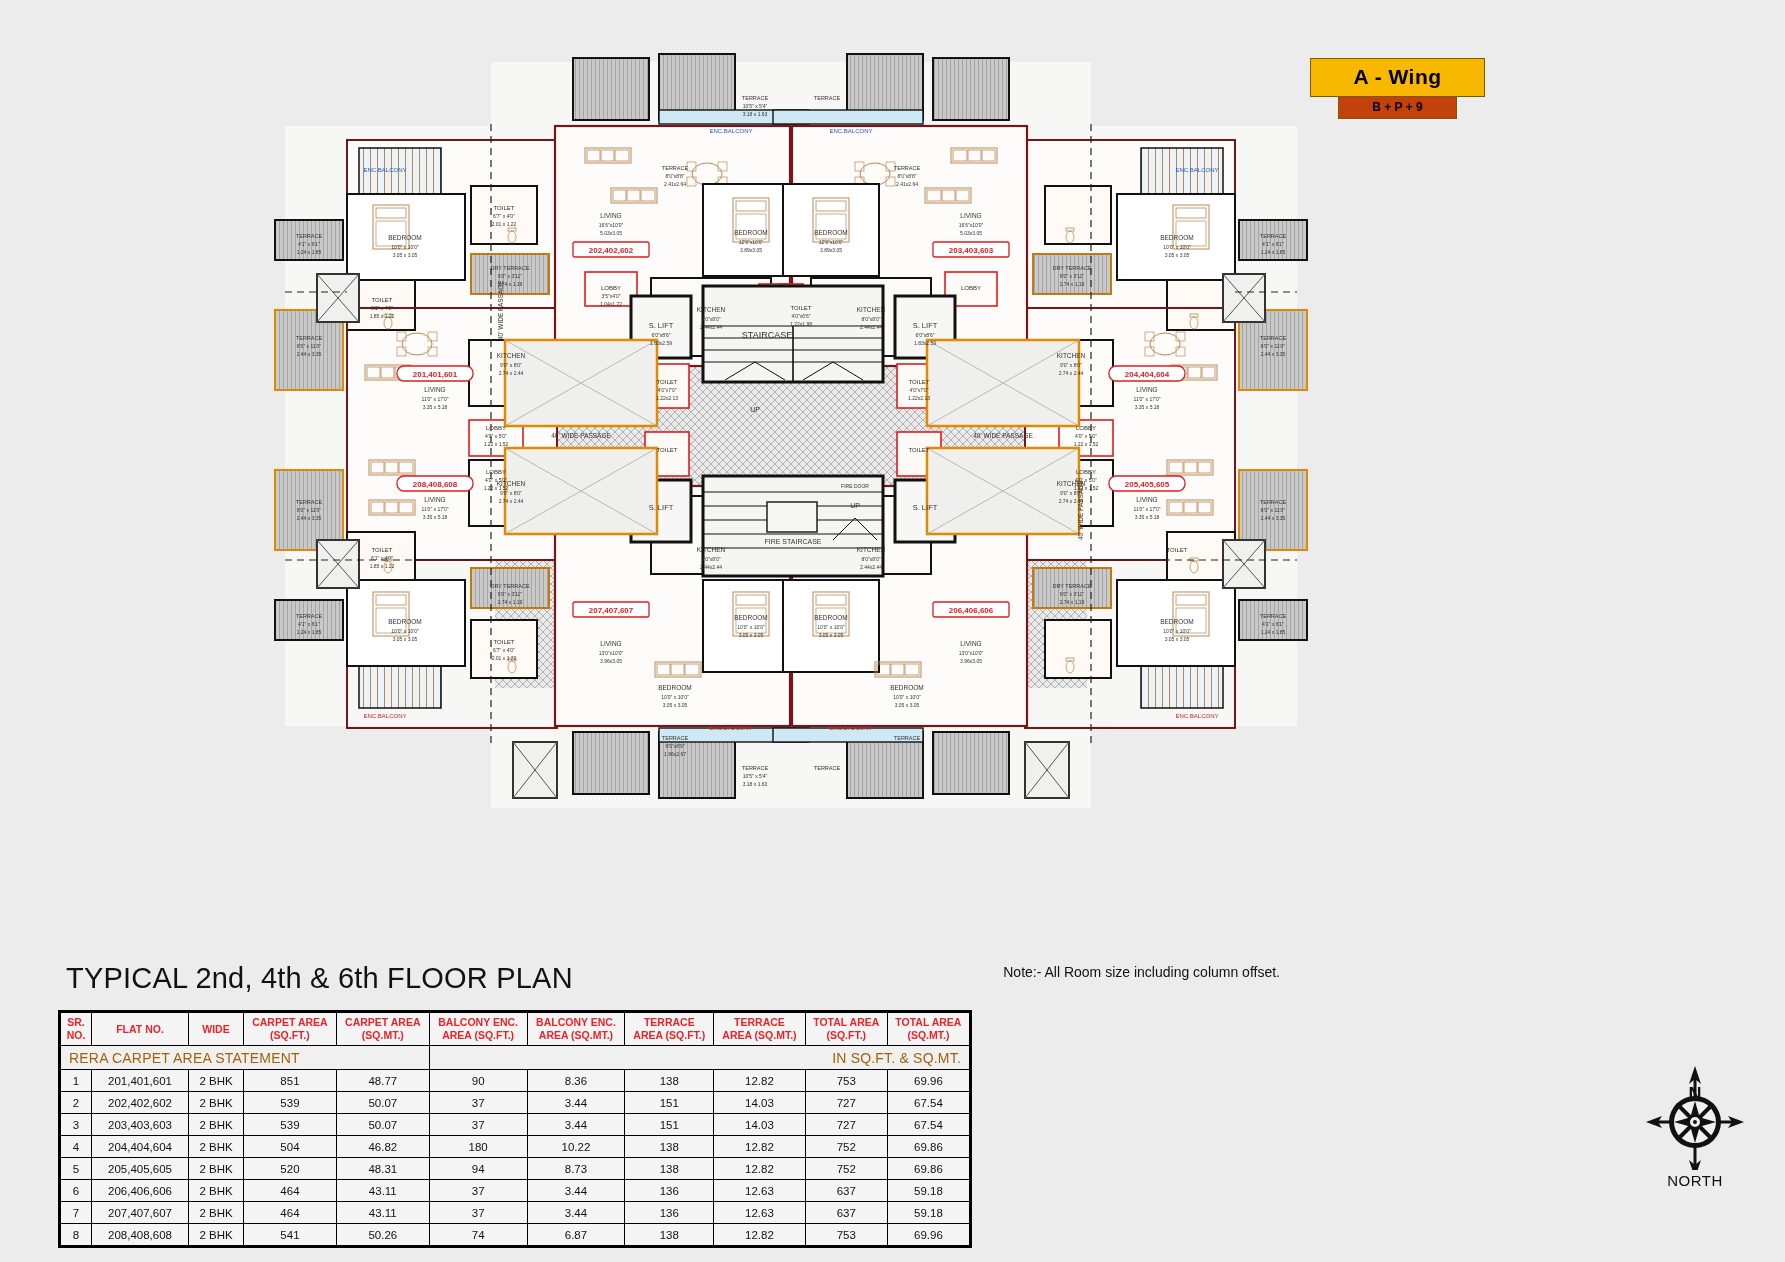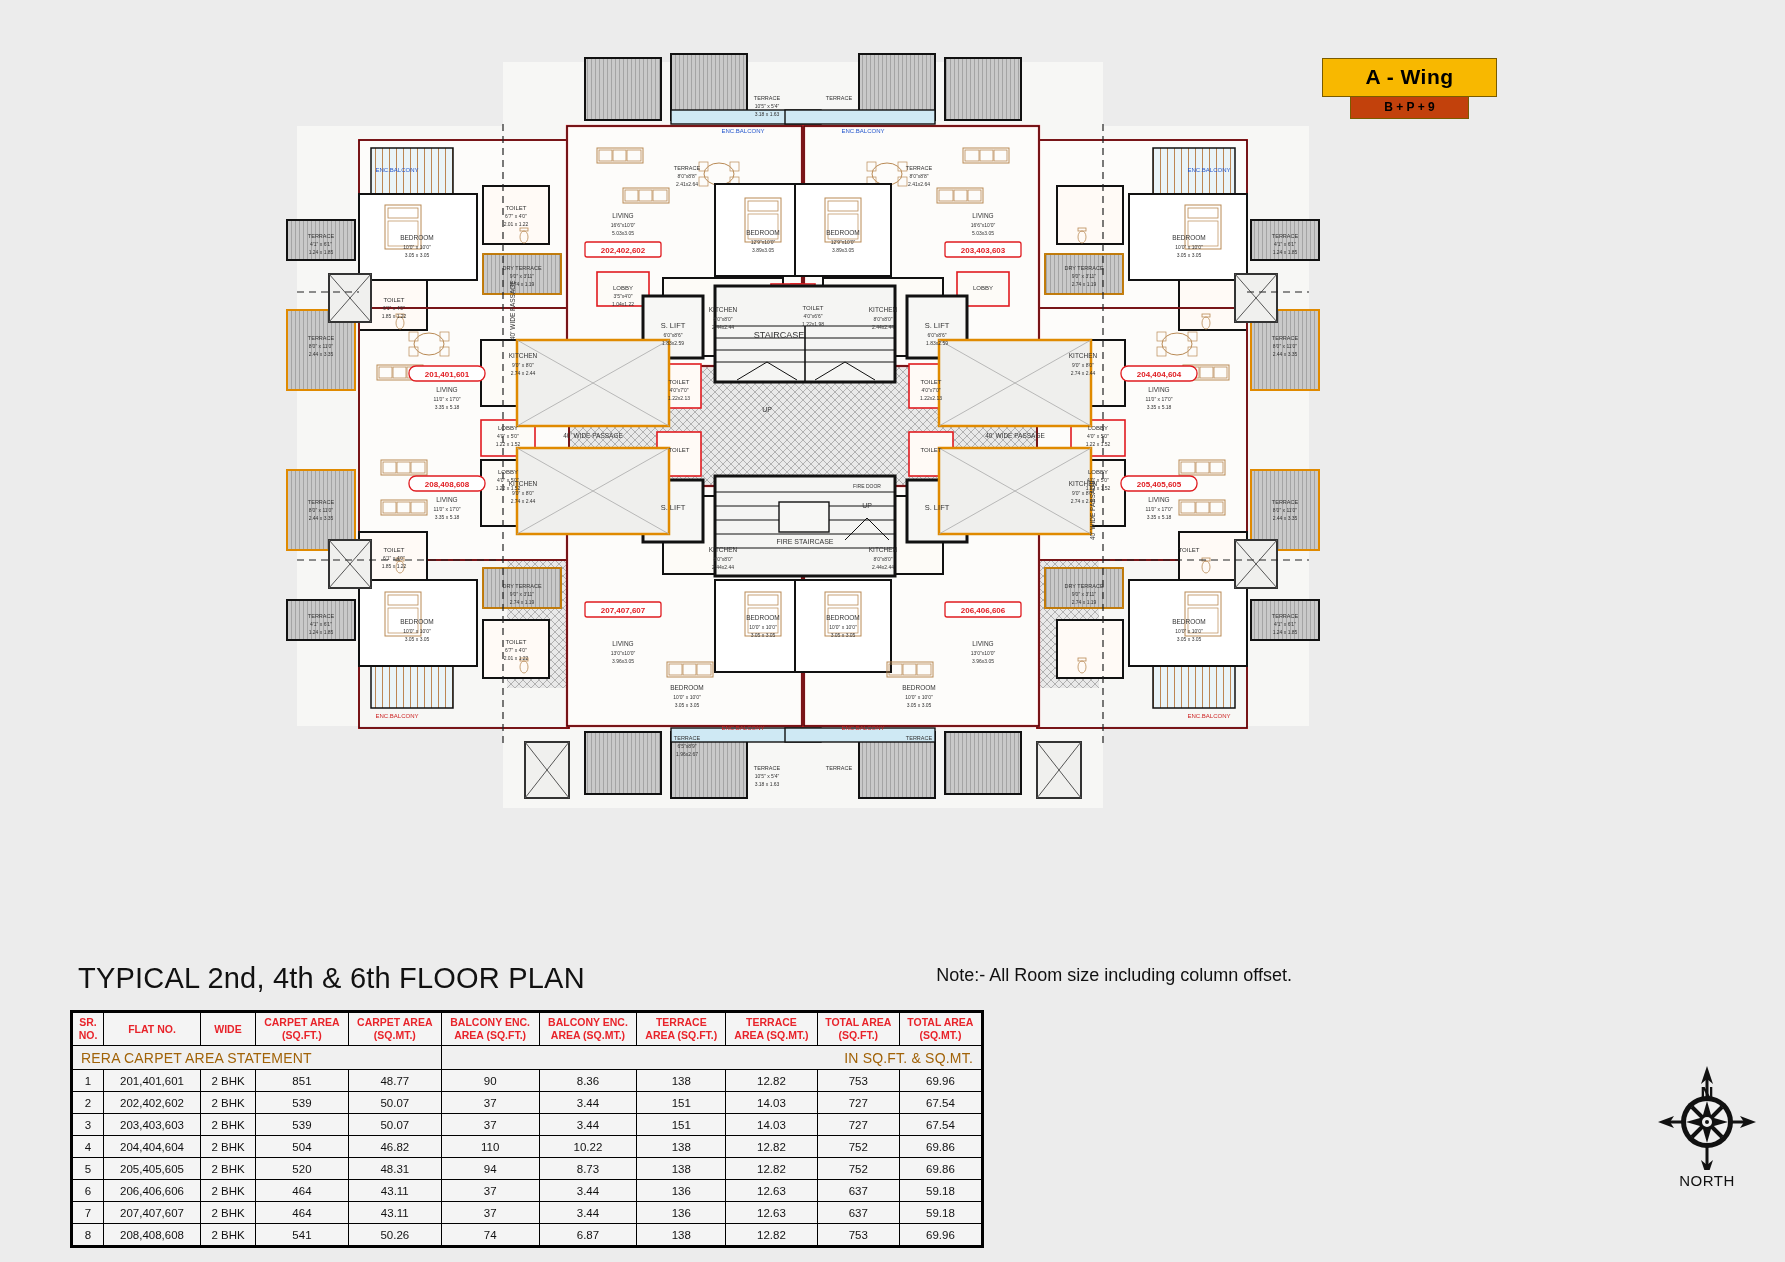--- a/index.html
+++ b/index.html
@@ -2,21 +2,21 @@
 <html><head>
 <meta charset="utf-8">
 <title>Typical Floor Plan</title>
 <style>
   html,body{margin:0;padding:0;background:#ececec;}
   body{
     width:1785px;height:1262px;position:relative;overflow:hidden;
     font-family:"Liberation Sans", sans-serif;
     background:#ececec;
   }
-  .stage{position:absolute;left:12px;top:0;width:1586px;height:1262px;border-radius:15px;}
+  .stage{position:absolute;left:0;top:0;width:1586px;height:1262px;border-radius:15px;}
 
   
   #wing-badge{position:absolute;left:1310px;top:58px;width:175px;text-align:center;}
   #wing-badge .main{
     background:#f8b800;border:1px solid #7a5b00;color:#000;
     font-size:21px;font-weight:bold;padding:6px 0 7px 0;letter-spacing:.5px;
   }
   #wing-badge .sub{
     background:#c2410c;border:1px solid #7a5b00;border-top:none;color:#000;
     font-size:12px;font-weight:bold;width:117px;margin:0 auto;padding:3px 0 4px 0;
@@ -26,21 +26,21 @@
   #plan{position:absolute;left:255px;top:40px;width:1075px;height:780px;}
   #plan svg{display:block;}
 
   
   #plan-title{
     position:absolute;left:66px;top:962px;font-size:29px;letter-spacing:.2px;color:#111;
     font-family:"Liberation Sans", sans-serif;
   }
   #note{
     position:absolute;left:760px;top:962px;width:520px;text-align:right;
-    font-size:18px;line-height:1.45;color:#111;
+    font-size:14px;line-height:1.45;color:#111;
   }
   #note .l2{padding-right:0;}
 
   
   #area-table{position:absolute;left:58px;top:1010px;width:910px;
     border:2px solid #000;background:#f4f4f4;}
   table{border-collapse:collapse;width:100%;font-size:11px;}
   .banner td{border:1px solid #000;padding:3px 8px;font-size:14px;color:#a16207;background:#f0f0f0;}
   .banner .left{text-align:left;font-weight:normal;letter-spacing:.2px;}
   .banner .right{text-align:right;font-weight:normal;letter-spacing:.2px;}
@@ -678,21 +678,21 @@
             <td>14.03</td>
             <td>727</td>
             <td>67.54</td>
           </tr>
           <tr>
             <td class="sr">4</td>
             <td class="flat">204,404,604</td>
             <td class="type">2  BHK</td>
             <td>504</td>
             <td>46.82</td>
-            <td>110</td>
+            <td>180</td>
             <td>10.22</td>
             <td>138</td>
             <td>12.82</td>
             <td>752</td>
             <td>69.86</td>
           </tr>
           <tr>
             <td class="sr">5</td>
             <td class="flat">205,405,605</td>
             <td class="type">2  BHK</td>

